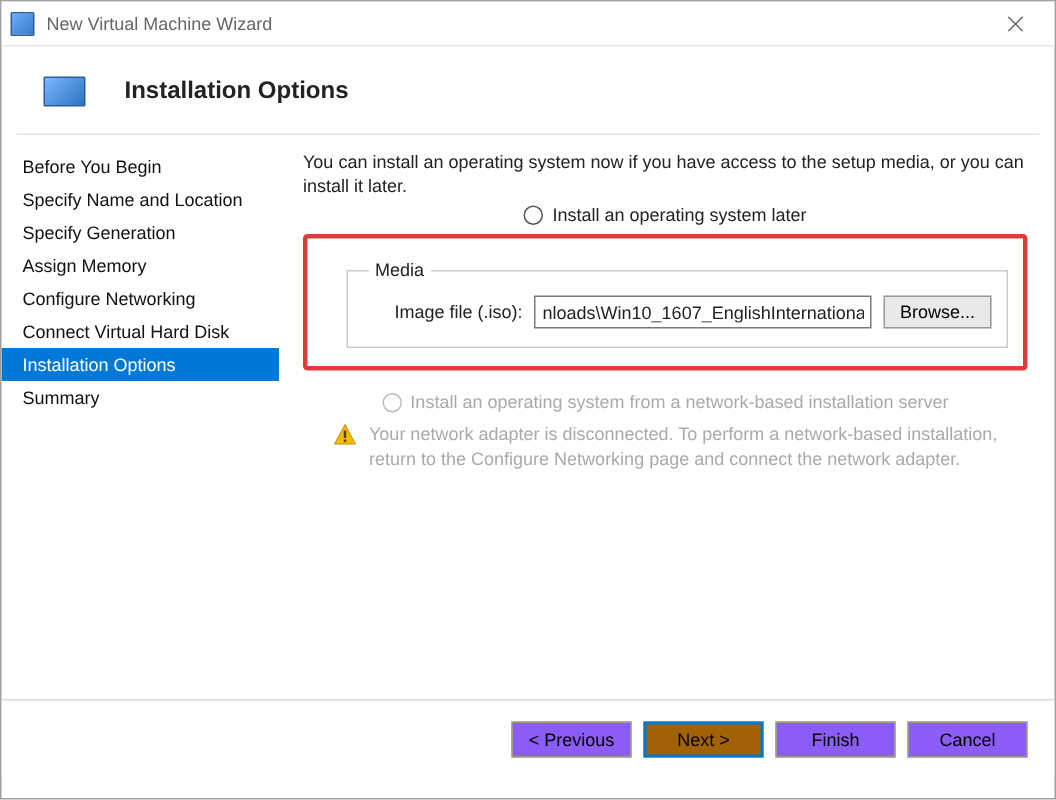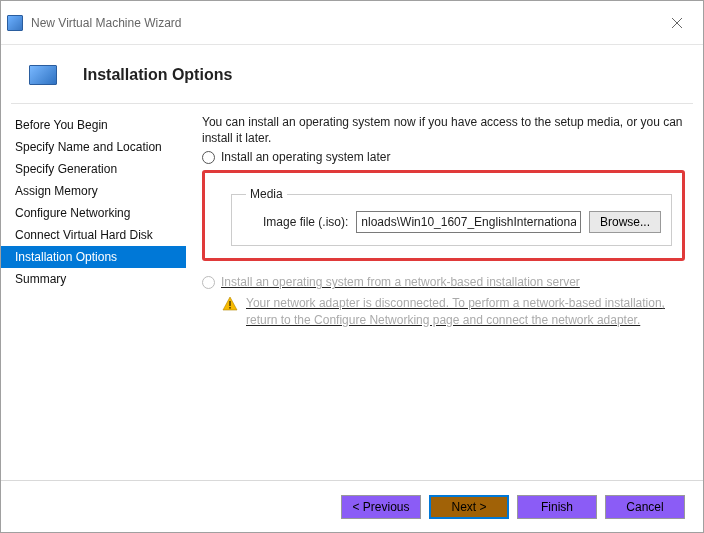--- a/index.html
+++ b/index.html
@@ -9,21 +9,21 @@
     font-size: 12px;
     color: #000;
     background: #fff;
     width: 704px;
     height: 533px;
     overflow: hidden;
     border: 1px solid #a0a0a0;
   }
   
   .titlebar {
-    height: 44px;
+    height: 30px;
     background: #fff;
     border-bottom: 1px solid #e5e5e5;
     display: flex;
     align-items: center;
     padding: 0 6px;
     color: #666;
   }
   .titlebar .icon {
     width: 16px; height: 16px;
     background: linear-gradient(135deg,#6cb0ff 0%, #3a78c4 100%);
@@ -86,20 +86,21 @@
     padding: 10px 18px 0 16px;
     font-size: 12px;
     color:#222;
     position:relative;
   }
   .intro { margin-bottom: 0; line-height:1.35; }
 
   .radio-row {
     display:flex; align-items:center; gap:6px;
     margin: 4px 0;
+    justify-content: center;
   }
   .radio {
     width:13px; height:13px; border:1px solid #555; border-radius:50%;
     position:relative; background:#fff; flex:0 0 13px;
   }
   .radio.checked::after {
     content:""; position:absolute; top:2px; left:2px; width:7px; height:7px;
     background:#222; border-radius:50%;
   }
   .radio.disabled { border-color:#bbb; }
@@ -140,21 +141,21 @@
   }
   .browse-btn {
     height:22px;
     padding: 0 10px;
     border:1px solid #999;
     background:#e9e9e9;
     font-size:12px;
     cursor:pointer;
   }
 
-  .net-section { margin-top: 14px; text-decoration: underline; }
+  .net-section { margin-top: 14px; }
   .warn-row {
     display:flex; gap:8px; margin:6px 0 0 20px;
     color:#aaa; line-height:1.35;
   }
   .warn-icon {
     width:16px; height:16px; flex:0 0 16px; margin-top:1px;
   }
   .warn-icon svg { display:block; }
 
   

